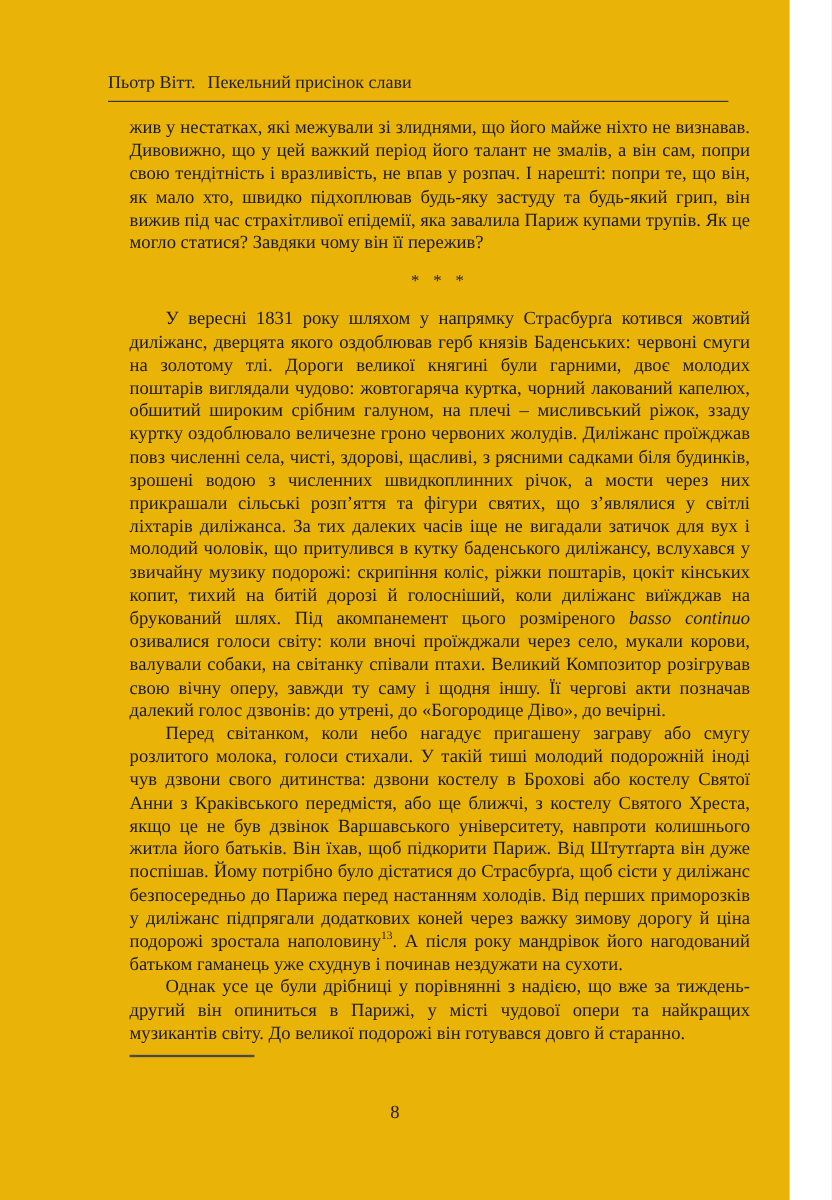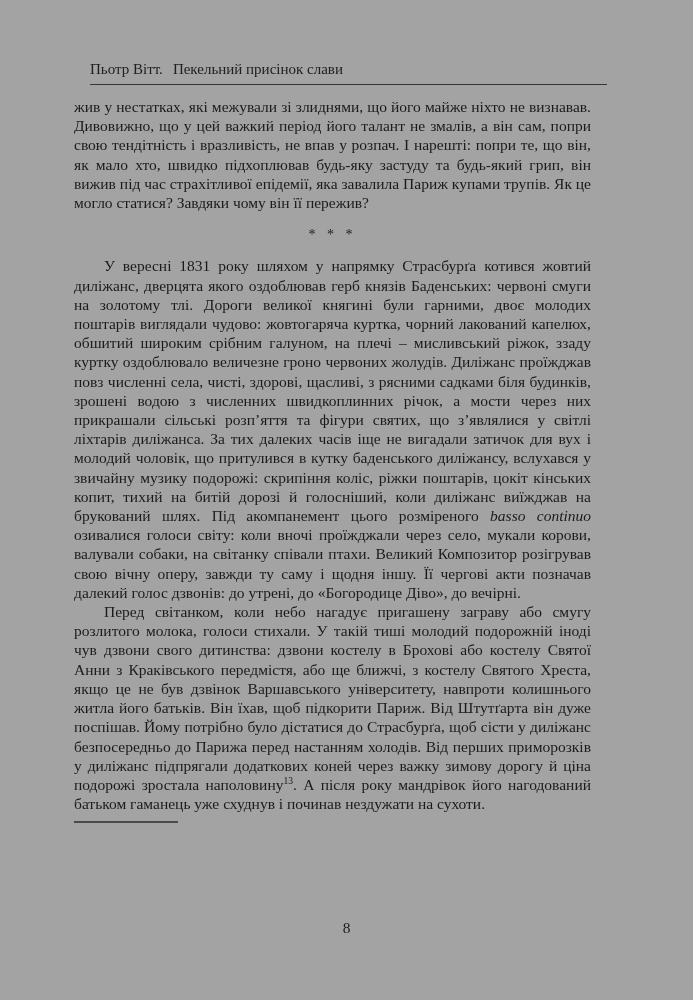--- a/index.html
+++ b/index.html
@@ -2,26 +2,27 @@
 <html lang="uk"><head>
 <meta charset="utf-8">
 <style>
   html, body {
     margin: 0;
     padding: 0;
     background: #ffffff;
   }
   .page {
     position: relative;
-    width: 693px;
+    width: 626px;
     height: 1000px;
-    background: #a3a3a3;
+    background: #eab308;
     color: #1b1b1b;
     font-family: "Liberation Serif", "DejaVu Serif", serif;
     overflow: hidden;
+    padding-left: 32px;
   }
   .running-header {
     position: absolute;
     top: 61px;
     left: 90px;
     width: 517px;
     font-size: 15px;
     color: #202020;
     white-space: nowrap;
   }
@@ -32,21 +33,21 @@
     position: absolute;
     top: 84px;
     left: 90px;
     width: 517px;
     height: 1px;
     background: #353535;
   }
   .body-col {
     position: absolute;
     top: 97px;
-    left: 74px;
+    left: 108px;
     width: 517px;
     font-size: 15.5px;
     line-height: 19.2px;
     text-align: justify;
   }
   .para {
     margin: 0;
     text-indent: 0;
   }
   .para.indent {
@@ -112,20 +113,21 @@
   <main class="body-col">
 
     <p class="para">жив у нестатках, які межували зі злиднями, що його майже ніхто не визнавав. Дивовижно, що у цей важкий період його талант не змалів, а він сам, попри свою тендітність і вразливість, не впав у розпач. І нарешті: попри те, що він, як мало хто, швидко підхоплював будь-яку застуду та будь-який грип, він вижив під час страхітливої епідемії, яка завалила Париж купами трупів. Як це могло статися? Завдяки чому він її пережив?</p>
 
     <div class="section-break">* * *</div>
 
     <p class="para indent"><span>У вересні 1831 року шляхом у напрямку Страсбурґа котився жовтий диліжанс, дверцята якого оздоблював герб князів Баденських: червоні смуги на золотому тлі. Дороги великої княгині були гарними, двоє молодих поштарів виглядали чудово: жовтогаряча куртка, чорний лакований капелюх, обшитий широким срібним галуном, на плечі – мисливський ріжок, ззаду куртку оздоблювало величезне гроно червоних жолудів. Диліжанс проїжджав повз численні села, чисті, здорові, щасливі, з рясними садками біля будинків, зрошені водою з численних швидкоплинних річок, а мости через них прикрашали сільські розп’яття та фігури святих, що з’являлися у світлі ліхтарів диліжанса. За тих далеких часів іще не вигадали затичок для вух і молодий чоловік, що притулився в кутку баденського диліжансу, вслухався у звичайну музику подорожі: скрипіння коліс, ріжки поштарів, цокіт кінських копит, тихий на битій дорозі й голосніший, коли диліжанс виїжджав на брукований шлях. Під акомпанемент цього розміреного </span><em class="latin-phrase">basso continuo</em><span> озивалися голоси світу: коли вночі проїжджали через село, мукали корови, валували собаки, на світанку співали птахи. Великий Композитор розігрував свою вічну оперу, завжди ту саму і щодня іншу. Її чергові акти позначав далекий голос дзвонів: до утрені, до «Богородице Діво», до вечірні.</span></p>
 
     <p class="para indent"><span>Перед світанком, коли небо нагадує пригашену заграву або смугу розлитого молока, голоси стихали. У такій тиші молодий подорожній іноді чув дзвони свого дитинства: дзвони костелу в Брохові або костелу Святої Анни з Краківського передмістя, або ще ближчі, з костелу Святого Хреста, якщо це не був дзвінок Варшавського університету, навпроти колишнього житла його батьків. Він їхав, щоб підкорити Париж. Від Штутґарта він дуже поспішав. Йому потрібно було дістатися до Страсбурґа, щоб сісти у диліжанс безпосередньо до Парижа перед настанням холодів. Від перших приморозків у диліжанс підпрягали додаткових коней через важку зимову дорогу й ціна подорожі зростала наполовину</span><sup class="fn-ref">13</sup><span>. А після року мандрівок його нагодований батьком гаманець уже схуднув і починав нездужати на сухоти.</span></p>
 
+    <p class="para indent">Однак усе це були дрібниці у порівнянні з надією, що вже за тиждень-другий він опиниться в Парижі, у місті чудової опери та найкращих музикантів світу. До великої подорожі він готувався довго й старанно.</p>
 
     <div class="footnote-area">
       <div class="footnote-rule"></div>
     </div>
 
   </main>
 
   <div class="page-number">8</div>
 
 </div>

